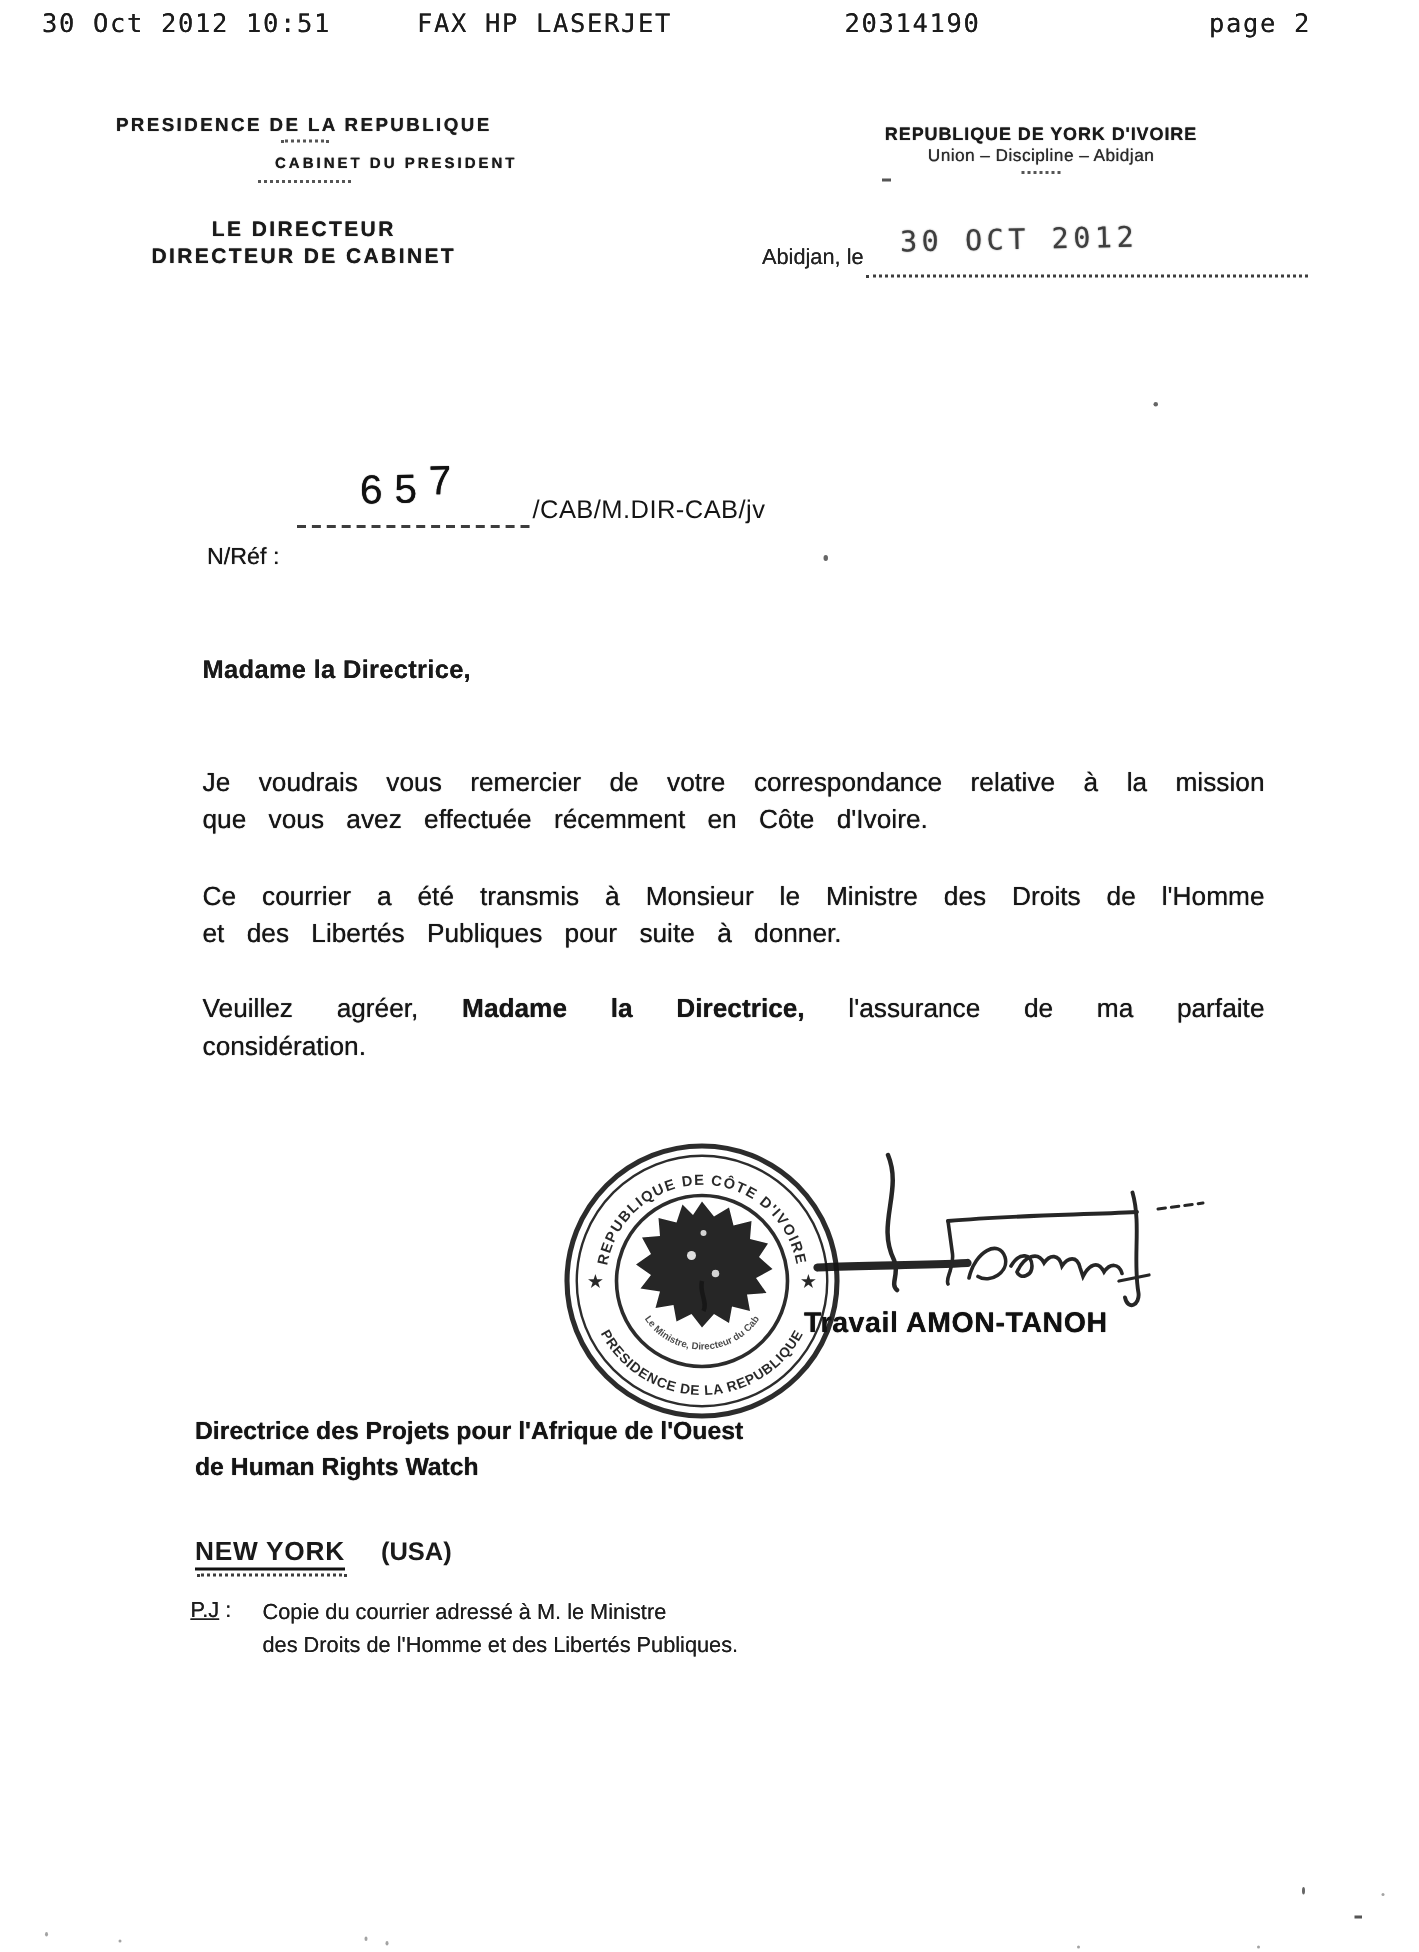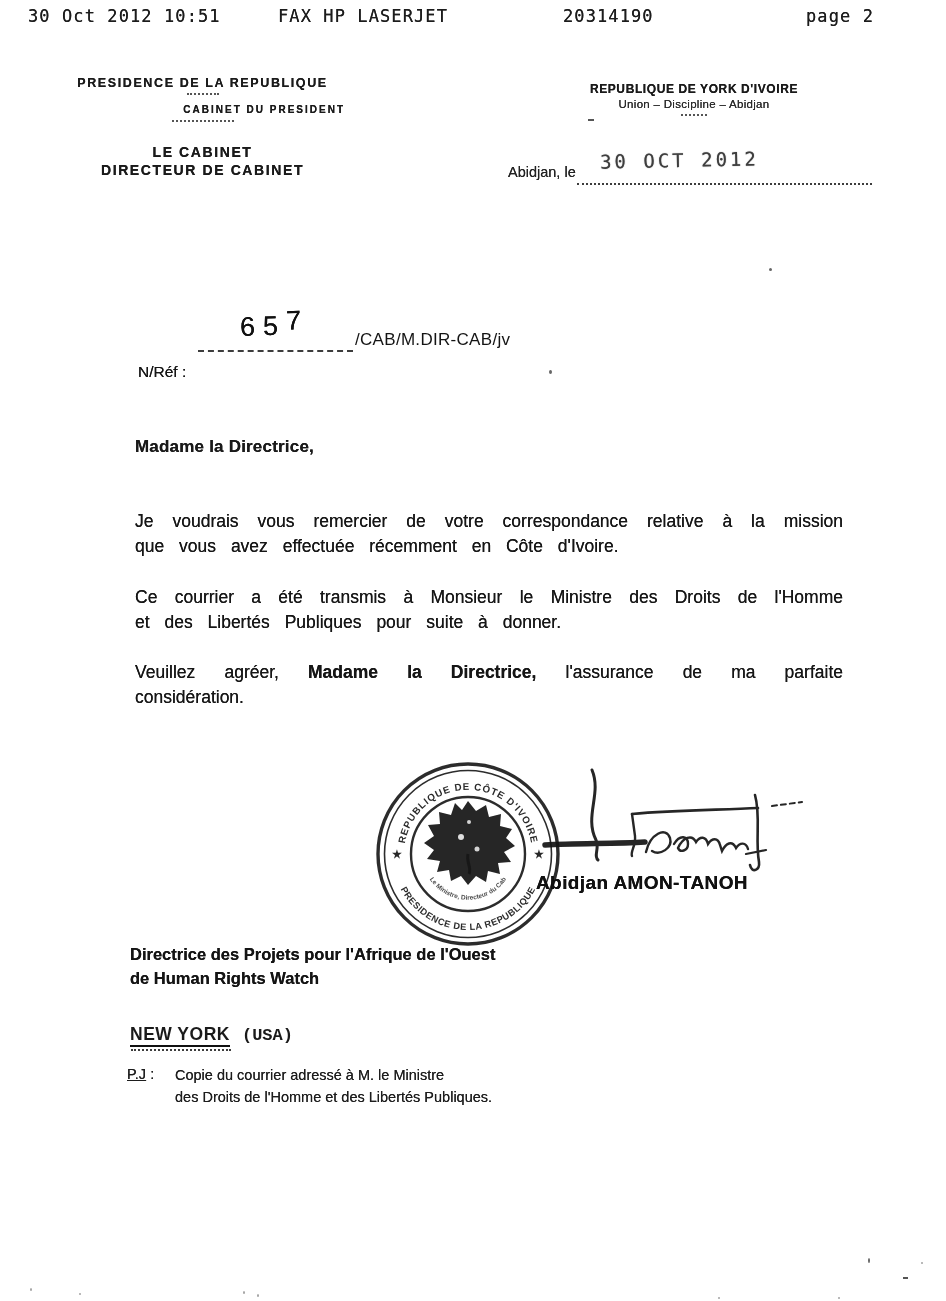--- a/index.html
+++ b/index.html
@@ -36,21 +36,21 @@
         word-spacing:10px;color:#161616;text-shadow:0 0 .5px #222;margin:0;}
   .para .b{font-weight:700;}
   
   .sign-name{font-size:19px;font-weight:700;letter-spacing:.4px;color:#111;
              text-shadow:0 0 .5px #000;white-space:nowrap;}
   
   .recipient div{font-size:16.5px;font-weight:700;line-height:24px;color:#141414;
                  text-shadow:0 0 .5px #222;white-space:nowrap;}
   .city{font-size:17.5px;font-weight:700;border-bottom:2.5px solid #111;
         padding-bottom:1px;letter-spacing:.5px;}
-  .country{font-size:17px;font-weight:700;margin-left:12px;font-family:Liberation Mono, monospace;}
+  .country{font-size:17px;font-weight:700;margin-left:24px;}
   
   .pj{font-size:14.5px;color:#1d1d1d;text-shadow:0 0 .4px #333;}
   .pj-lines div{font-size:14.5px;line-height:22px;color:#1d1d1d;text-shadow:0 0 .4px #333;
                 white-space:nowrap;}
   .u{text-decoration:underline;margin-top:20px;}
   
   .speck{position:absolute;background:#666;border-radius:50%;}
   .dash-speck{position:absolute;background:#555;}
 </style>
 </head>
@@ -59,21 +59,21 @@
 <span class="abs fax" style="left:28px;">30 Oct 2012 10:51</span>
 <span class="abs fax" style="left:278px;">FAX HP LASERJET</span>
 <span class="abs fax" style="left:563px;">20314190</span>
 <span class="abs fax" style="left:806px;">page 2</span>
 
 <div class="abs lh" style="left:60px;top:76px;width:285px;">
   <div class="lh-org">PRESIDENCE DE LA REPUBLIQUE</div>
   <div class="mini-dash" style="width:32px;"></div>
   <div class="lh-dept">CABINET DU PRESIDENT</div>
   <div class="mini-dash" style="width:62px;margin-top:5px;"></div>
-  <div class="lh-title" style="margin-top:21px;">LE CABINET</div>
+  <div class="lh-title" style="margin-top:21px;">LE DIRECTEUR</div>
   <div class="lh-title">DIRECTEUR DE CABINET</div>
 </div>
 
 <div class="abs lh" style="left:580px;top:82px;width:228px;">
   <div class="lh-country">REPUBLIQUE DE YORK D'IVOIRE</div>
   <div class="lh-motto">Union – Discipline – Abidjan</div>
   <div class="mini-dash" style="width:26px;margin-top:4px;"></div>
 </div>
 
 <span class="abs dateline-label" style="left:508px;top:164px;">Abidjan, le</span>
@@ -134,21 +134,21 @@
     <path d="M17,93 C50,91 85,92 117,90" stroke-width="5.5"></path>
     <path d="M104,62 C148,58 192,58 230,56" stroke-width="2.6"></path>
     <path d="M104,62 L107,84 C108,94 102,100 104,104" stroke-width="2.4"></path>
     <path d="M118,100 C122,82 138,74 142,86 C145,96 132,104 124,99 M146,92 C152,82 160,84 160,92 C160,99 152,101 150,96 C155,85 164,82 168,90 C172,84 178,84 180,92 C184,86 190,85 192,93 L194,99 C198,91 204,88 208,96 C212,90 218,90 220,97" stroke-width="2.4"></path>
     <path d="M227,43 C233,64 227,88 231,110 C232,118 224,122 222,113" stroke-width="2.6"></path>
     <path d="M218,102 L238,98" stroke-width="2.2"></path>
     <path d="M244,54 L274,50" stroke-width="2" stroke-dasharray="5,4"></path>
   </g>
 </svg>
 
-<span class="abs sign-name" style="left:536px;top:872px;">Abidjan AMON-TANOH</span>
+<span class="abs sign-name" style="left:536px;top:872px;">Travail AMON-TANOH</span>
 
 <div class="abs recipient" style="left:130px;top:942px;">
   <div>Directrice des Projets pour l'Afrique de l'Ouest</div>
   <div>de Human Rights Watch</div>
 </div>
 <div class="abs" style="left:130px;top:1024px;white-space:nowrap;">
   <span class="city">NEW YORK</span><span class="country">(USA)</span>
 </div>
 <div class="abs dotline" style="left:131px;top:1049px;width:100px;"></div>
 

